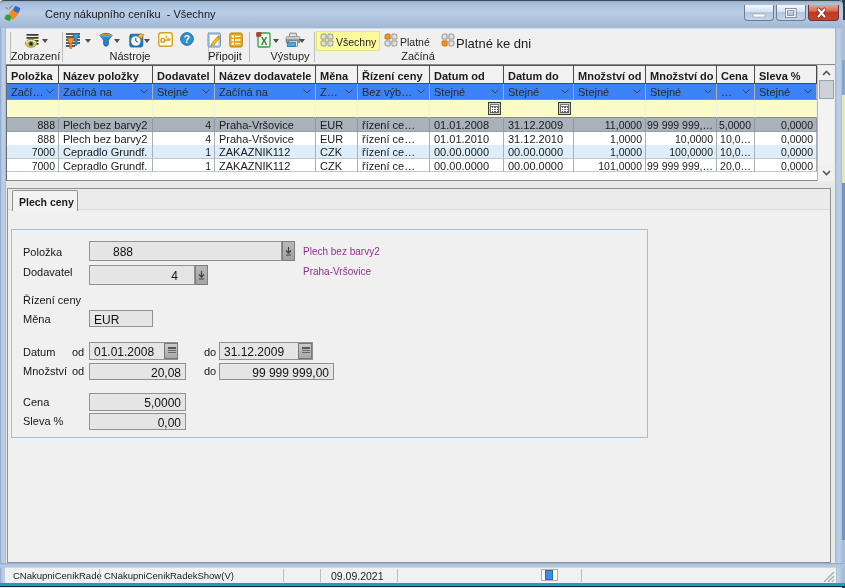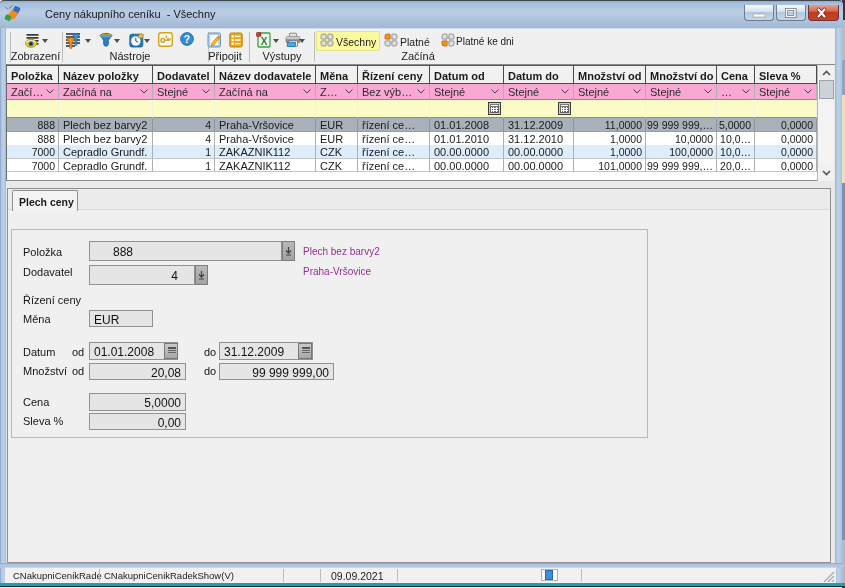--- a/index.html
+++ b/index.html
@@ -21,21 +21,21 @@
 
 #toolbar{left:6px;top:28px;width:829px;height:37px;background:#f0f0f0;border-top:1px solid #cddcee;border-bottom:1px solid #898989}
 .tsep{position:absolute;top:3px;width:1px;height:30px;background:#bcbcbc}
 .tlabel{position:absolute;top:22px;font-size:11px;line-height:11px;color:#1c1c1c;text-align:center}
 .darr{position:absolute;width:0;height:0;border-left:3.5px solid transparent;border-right:3.5px solid transparent;border-top:4px solid #4d4d4d}
 
 #grid{left:6px;top:65px;width:811px;height:116px;background:#fff;border-top:1px solid #565656;border-left:1px solid #6e6e6e;border-bottom:1px solid #8a8a8a}
 .row{position:absolute;left:0;width:810px;white-space:nowrap;font-size:0}
 .cell{display:inline-block;height:100%;overflow:hidden;border-right:1px solid #a8b0b8;vertical-align:top;padding:0 4px;font-size:11px}
 .hdr .cell{border-right:1px solid #4a4a4a;border-bottom:1px solid #4a4a4a;font-weight:bold;background:#f1f1f1;padding-top:2px}
-.flt .cell{background:#f9a8d4;border-right:1px solid #b0b0b0;border-bottom:1px solid #8b8b8b;color:#2b2b2b;padding-top:2px;position:relative}
+.flt .cell{background:#3b82f6;border-right:1px solid #b0b0b0;border-bottom:1px solid #8b8b8b;color:#2b2b2b;padding-top:2px;position:relative}
 .ylw .cell{background:#fbfbc8;border-right:1px solid #f2f2e4;border-bottom:1px solid #8b8b8b;position:relative}
 .dat .cell{border-bottom:1px solid #c0c6cc;padding-top:1px}
 .r{text-align:right;padding-left:1px;padding-right:3px;font-size:10.5px}
 .sel .cell{background:#a9b2ba;border-right-color:#8f979e;border-bottom-color:#969ea6}
 .blu .cell{background:#ddedf9}
 .chev{position:absolute;right:4px;top:5px}
 .calbtn{position:absolute;right:2px;top:2px;width:13px;height:13px;background:linear-gradient(#7e7e7e,#565656);border:1px solid #3c3c3c;box-shadow:inset 0 0 0 1px #cfcfcf}
 .calbtn::after{content:"";position:absolute;left:2px;top:2px;width:7px;height:7px;background:
 linear-gradient(#fff,#fff) 0 0/7px 1.4px no-repeat,
 repeating-linear-gradient(to bottom,transparent 0,transparent 1px,#fff 1px,#fff 2px) 0 2px/7px 5px no-repeat,
@@ -90,21 +90,21 @@
 </svg>
 <div class="a" id="toolbar">
 <div class="tsep" style="left:4px"></div>
 <div class="tsep" style="left:56px"></div>
 <div class="tsep" style="left:202px"></div>
 <div class="tsep" style="left:243px"></div>
 <div class="tsep" style="left:308px"></div>
 <div class="tlabel" style="left:0;width:59px">Zobrazení</div>
 <div class="tlabel" style="left:94px;width:60px">Nástroje</div>
 <div class="tlabel" style="left:189px;width:60px">Připojit</div>
-<div class="tlabel" style="left:252px;width:48px">Výstupy</div>
+<div class="tlabel" style="left:260px;width:48px">Výstupy</div>
 <div class="tlabel" style="left:382px;width:60px">Začíná</div>
 
 <svg class="a" style="left:19px;top:3px" width="17" height="17" viewBox="0 0 17 17">
 <path d="M1.5 2.8h12M1.5 5.8h12M8 8.8h5.5M9.5 11.8h4" stroke="#3a3a3a" stroke-width="1.7"></path>
 <ellipse cx="6" cy="11.3" rx="5.6" ry="4" fill="#eec93e" stroke="#a8860f" stroke-width="0.8"></ellipse>
 <path d="M1.2 10 Q6 7.6 10.8 10" stroke="#fdf2c0" stroke-width="1.1" fill="none"></path>
 <circle cx="6" cy="11.7" r="2.5" fill="#2a7a9a"></circle>
 <circle cx="6" cy="11.7" r="1.2" fill="#10222e"></circle>
 </svg>
 <div class="darr" style="left:36px;top:10px"></div>
@@ -171,21 +171,21 @@
 <rect x="1.2" y="4.6" width="13.6" height="6" rx="1.2" fill="#9a9a9a" stroke="#5a5a5a" stroke-width="0.7"></rect>
 <rect x="1.2" y="4.6" width="13.6" height="2.4" rx="1" fill="#c9c9c9" stroke="none"></rect>
 <rect x="3.4" y="8.8" width="9.2" height="5.4" fill="#f2f2f2" stroke="#666" stroke-width="0.7"></rect>
 <rect x="2.2" y="10.2" width="8.4" height="4.4" fill="#45a8e8" stroke="#1a70a8" stroke-width="0.7"></rect>
 </svg>
 <div class="darr" style="left:293px;top:10px"></div>
 
 <div class="a" style="left:310px;top:2px;width:64px;height:20px;background:#fbfb9e;border:1px solid #e3e388"></div>
 <div class="a" style="left:330px;top:7px;font-size:10.5px;color:#1c1c1c">Všechny</div>
 <div class="a" style="left:394px;top:7px;font-size:10.5px;color:#1c1c1c">Platné</div>
-<div class="a" style="left:450px;top:7px;font-size:10px;color:#1c1c1c">Platné ke dni</div>
+<div class="a" style="left:450px;top:7px;font-size:13px;color:#1c1c1c">Platné ke dni</div>
 <svg class="a" style="left:314px;top:4px" width="14" height="14" viewBox="0 0 14 14">
 <g stroke="#8a8a8a" stroke-width="0.9" fill="#e0e0e0">
 <path d="M6.1 6.1 L1.9 6.1 Q1 6.1 1 5.2 L1 3.2 Q1 1 3.2 1 L5.2 1 Q6.1 1 6.1 1.9 Z"></path>
 <path d="M7.9 6.1 L12.1 6.1 Q13 6.1 13 5.2 L13 3.2 Q13 1 10.8 1 L8.8 1 Q7.9 1 7.9 1.9 Z"></path>
 <path d="M6.1 7.9 L1.9 7.9 Q1 7.9 1 8.8 L1 10.8 Q1 13 3.2 13 L5.2 13 Q6.1 13 6.1 12.1 Z"></path>
 <path d="M7.9 7.9 L12.1 7.9 Q13 7.9 13 8.8 L13 10.8 Q13 13 10.8 13 L8.8 13 Q7.9 13 7.9 12.1 Z"></path>
 </g>
 </svg>
 <svg class="a" style="left:378px;top:4px" width="14" height="14" viewBox="0 0 14 14">
 <g stroke="#8a8a8a" stroke-width="0.9" fill="#e0e0e0">

